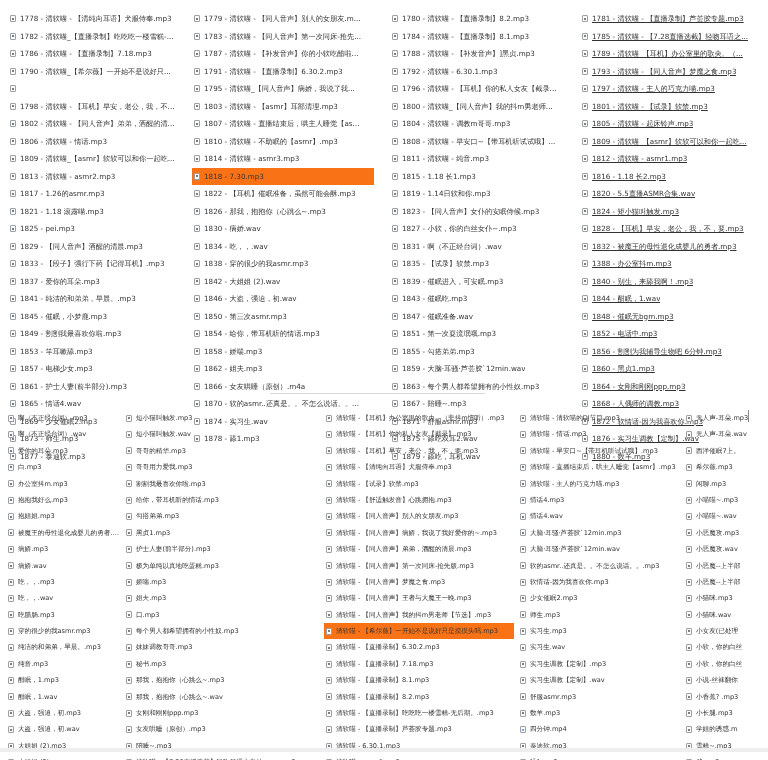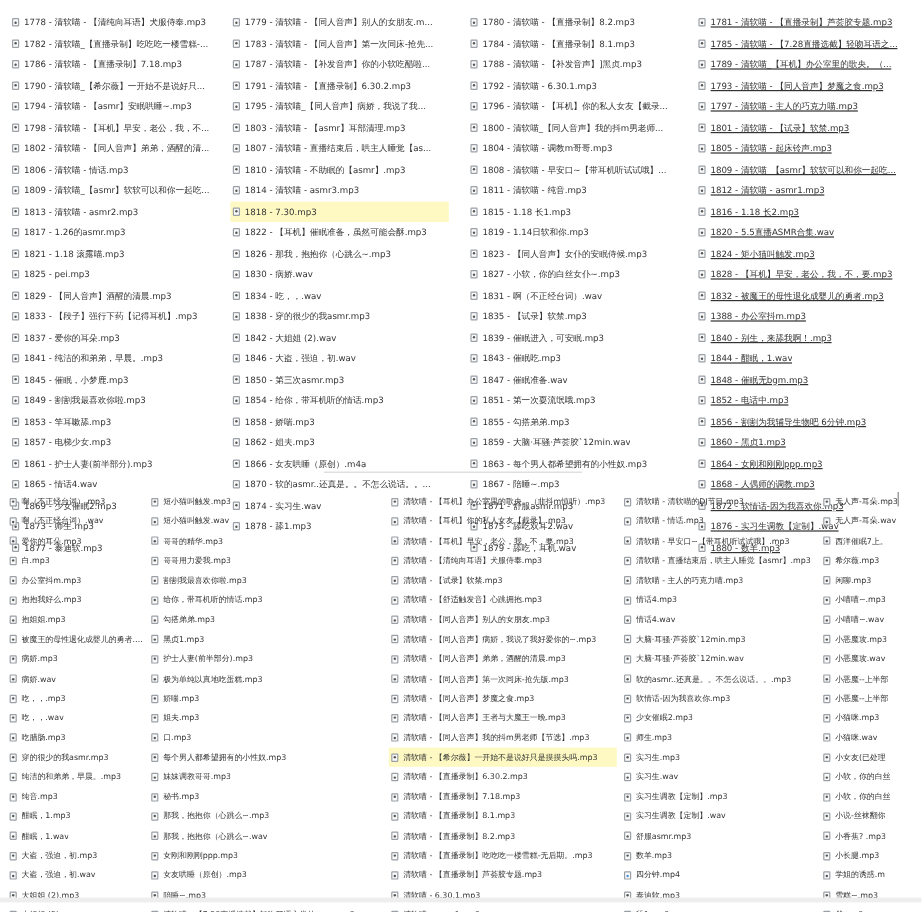--- a/index.html
+++ b/index.html
@@ -6,21 +6,21 @@
   body { width:768px; height:760px; position:relative; overflow:hidden;
          font-family:"DejaVu Sans", sans-serif; color:#333; }
   .panel { position:absolute; left:0; }
   .panel-top { top:10px; height:362px; width:616px; }
   .panel-bottom { top:410px; height:340px; width:669px; }
   .col { position:absolute; top:0; }
   .row { height:17.5px; line-height:17.5px; font-size:7.2px; white-space:nowrap;
          overflow:hidden; text-overflow:ellipsis; display:flex; align-items:center;
          padding-left:2px; box-sizing:border-box; }
   .panel-bottom .row { height:16.4px; line-height:16.4px; font-size:6.6px; }
-  .row.selected { background:#fef9c3; }
+  .row.selected { background:#f97316; }
   .file-icon { display:inline-block; width:6px; height:7px; border:1px solid #9aa0a6;
                border-radius:1px; margin-right:4px; position:relative; flex:0 0 auto;
                background:#fafafa; box-sizing:border-box; }
   .file-icon::after { content:""; position:absolute; left:1px; top:1.5px; width:2px; height:2px;
                border-radius:50%; background:#555; }
   .file-icon.video::after { background:#4a8fd8; }
   .file-name { overflow:hidden; text-overflow:ellipsis; }
   .divider { position:absolute; top:393px; left:270px; width:215px; height:1px; background:#d8d8d8; }
   .bottom-shadow { position:absolute; top:748px; left:0; width:768px; height:4px; background:#eeeeee; }
   .scroll-edge { position:absolute; top:410px; left:748px; width:1px; height:12px; background:#888; }
@@ -41,21 +41,20 @@
       <div class="row">
         <span class="file-icon"></span>
         <span class="file-name">1786 - 清软喵 - 【直播录制】7.18.mp3</span>
       </div>
       <div class="row">
         <span class="file-icon"></span>
         <span class="file-name">1790 - 清软喵_【希尔薇】一开始不是说好只...</span>
       </div>
       <div class="row">
         <span class="file-icon"></span>
-        <span class="file-name">1794 - 清软喵 - 【asmr】安眠哄睡~.mp3</span>
       </div>
       <div class="row">
         <span class="file-icon"></span>
         <span class="file-name">1798 - 清软喵 - 【耳机】早安，老公，我，不...</span>
       </div>
       <div class="row">
         <span class="file-icon"></span>
         <span class="file-name">1802 - 清软喵 - 【同人音声】弟弟，酒醒的清...</span>
       </div>
       <div class="row">

